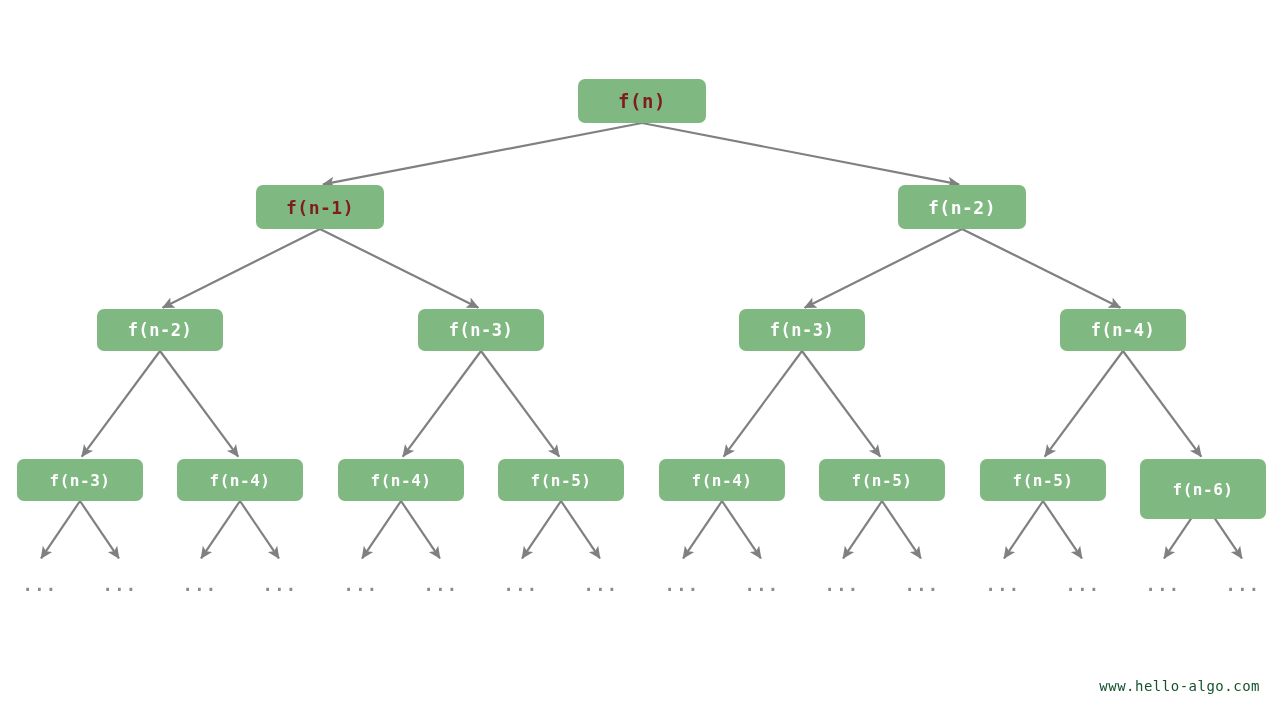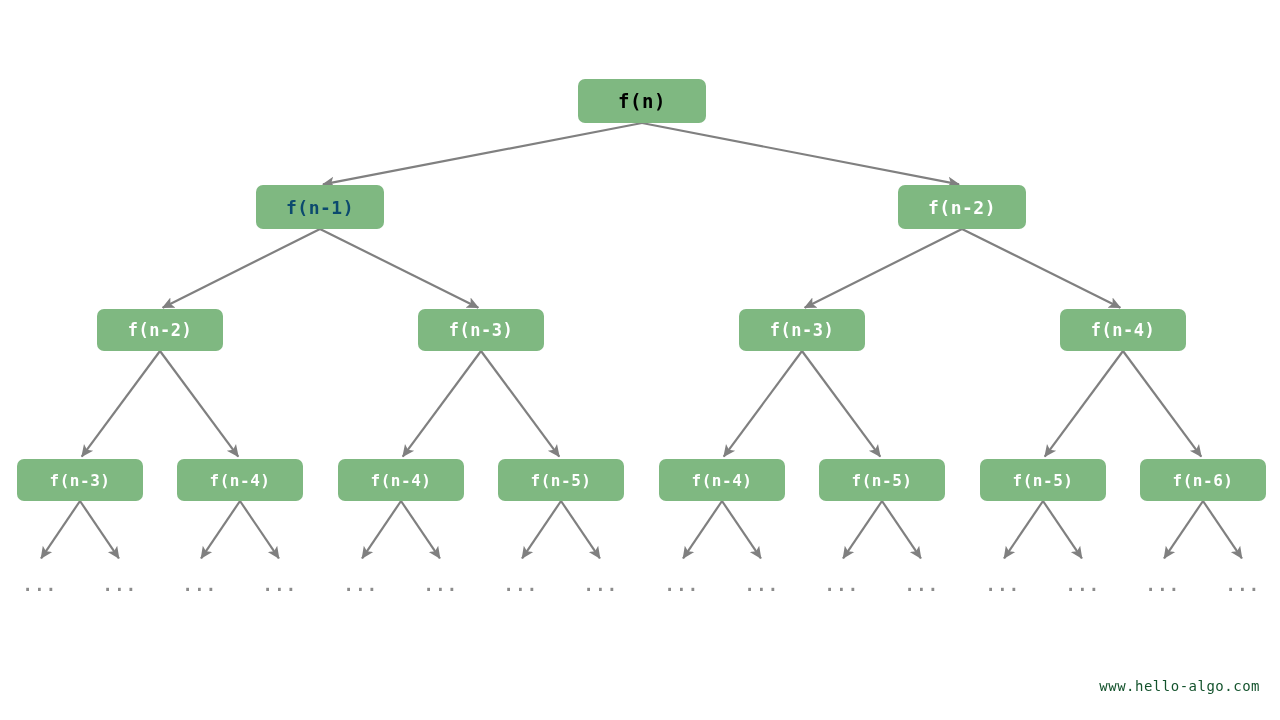--- a/index.html
+++ b/index.html
@@ -103,24 +103,24 @@
       <line x1="722" y1="501" x2="683.1223166077352" y2="558.3445830035905" stroke="#808080" stroke-width="2.2" marker-end="url(#arrowhead)"></line>
       <line x1="722" y1="501" x2="760.8776833922648" y2="558.3445830035905" stroke="#808080" stroke-width="2.2" marker-end="url(#arrowhead)"></line>
       <line x1="882" y1="501" x2="843.1223166077352" y2="558.3445830035905" stroke="#808080" stroke-width="2.2" marker-end="url(#arrowhead)"></line>
       <line x1="882" y1="501" x2="920.8776833922648" y2="558.3445830035905" stroke="#808080" stroke-width="2.2" marker-end="url(#arrowhead)"></line>
       <line x1="1043" y1="501" x2="1004.1223166077352" y2="558.3445830035905" stroke="#808080" stroke-width="2.2" marker-end="url(#arrowhead)"></line>
       <line x1="1043" y1="501" x2="1081.8776833922648" y2="558.3445830035905" stroke="#808080" stroke-width="2.2" marker-end="url(#arrowhead)"></line>
       <line x1="1203" y1="501" x2="1164.1223166077352" y2="558.3445830035905" stroke="#808080" stroke-width="2.2" marker-end="url(#arrowhead)"></line>
       <line x1="1203" y1="501" x2="1241.8776833922648" y2="558.3445830035905" stroke="#808080" stroke-width="2.2" marker-end="url(#arrowhead)"></line>
     </svg>
   <div id="node-layer">
-      <div class="node lv1" style="left: 578px; top: 79px; width: 128px; height: 44px; background: rgb(127, 184, 129); color: #000000;">
+      <div class="node lv1" style="left: 578px; top: 79px; width: 128px; height: 44px; background: rgb(127, 184, 129); color: #7f1d1d;">
         <span>f(n)</span>
       </div>
-      <div class="node lv2" style="left: 256px; top: 185px; width: 128px; height: 44px; background: rgb(127, 184, 129); color: #0c4a6e;">
+      <div class="node lv2" style="left: 256px; top: 185px; width: 128px; height: 44px; background: rgb(127, 184, 129); color: #7f1d1d;">
         <span>f(n-1)</span>
       </div>
       <div class="node lv2" style="left: 898px; top: 185px; width: 128px; height: 44px; background: rgb(127, 184, 129); color: rgb(255, 255, 255);">
         <span>f(n-2)</span>
       </div>
       <div class="node lv3" style="left: 97px; top: 309px; width: 126px; height: 42px; background: rgb(127, 184, 129); color: rgb(255, 255, 255);">
         <span>f(n-2)</span>
       </div>
       <div class="node lv3" style="left: 418px; top: 309px; width: 126px; height: 42px; background: rgb(127, 184, 129); color: rgb(255, 255, 255);">
         <span>f(n-3)</span>
@@ -145,21 +145,21 @@
       </div>
       <div class="node lv4" style="left: 659px; top: 459px; width: 126px; height: 42px; background: rgb(127, 184, 129); color: rgb(255, 255, 255);">
         <span>f(n-4)</span>
       </div>
       <div class="node lv4" style="left: 819px; top: 459px; width: 126px; height: 42px; background: rgb(127, 184, 129); color: rgb(255, 255, 255);">
         <span>f(n-5)</span>
       </div>
       <div class="node lv4" style="left: 980px; top: 459px; width: 126px; height: 42px; background: rgb(127, 184, 129); color: rgb(255, 255, 255);">
         <span>f(n-5)</span>
       </div>
-      <div class="node lv4" style="left: 1140px; top: 459px; width: 126px; height: 42px; background: rgb(127, 184, 129); color: rgb(255, 255, 255);">
+      <div class="node lv4" style="left: 1140px; top: 459px; width: 126px; height: 60px; background: rgb(127, 184, 129); color: rgb(255, 255, 255);">
         <span>f(n-6)</span>
       </div>
     </div>
   <div id="ellipsis-layer">
       <div class="ellipsis" style="left: 40px; top: 585px; color: rgb(140, 140, 140);">...</div>
       <div class="ellipsis" style="left: 120px; top: 585px; color: rgb(140, 140, 140);">...</div>
       <div class="ellipsis" style="left: 200px; top: 585px; color: rgb(140, 140, 140);">...</div>
       <div class="ellipsis" style="left: 280px; top: 585px; color: rgb(140, 140, 140);">...</div>
       <div class="ellipsis" style="left: 361px; top: 585px; color: rgb(140, 140, 140);">...</div>
       <div class="ellipsis" style="left: 441px; top: 585px; color: rgb(140, 140, 140);">...</div>

